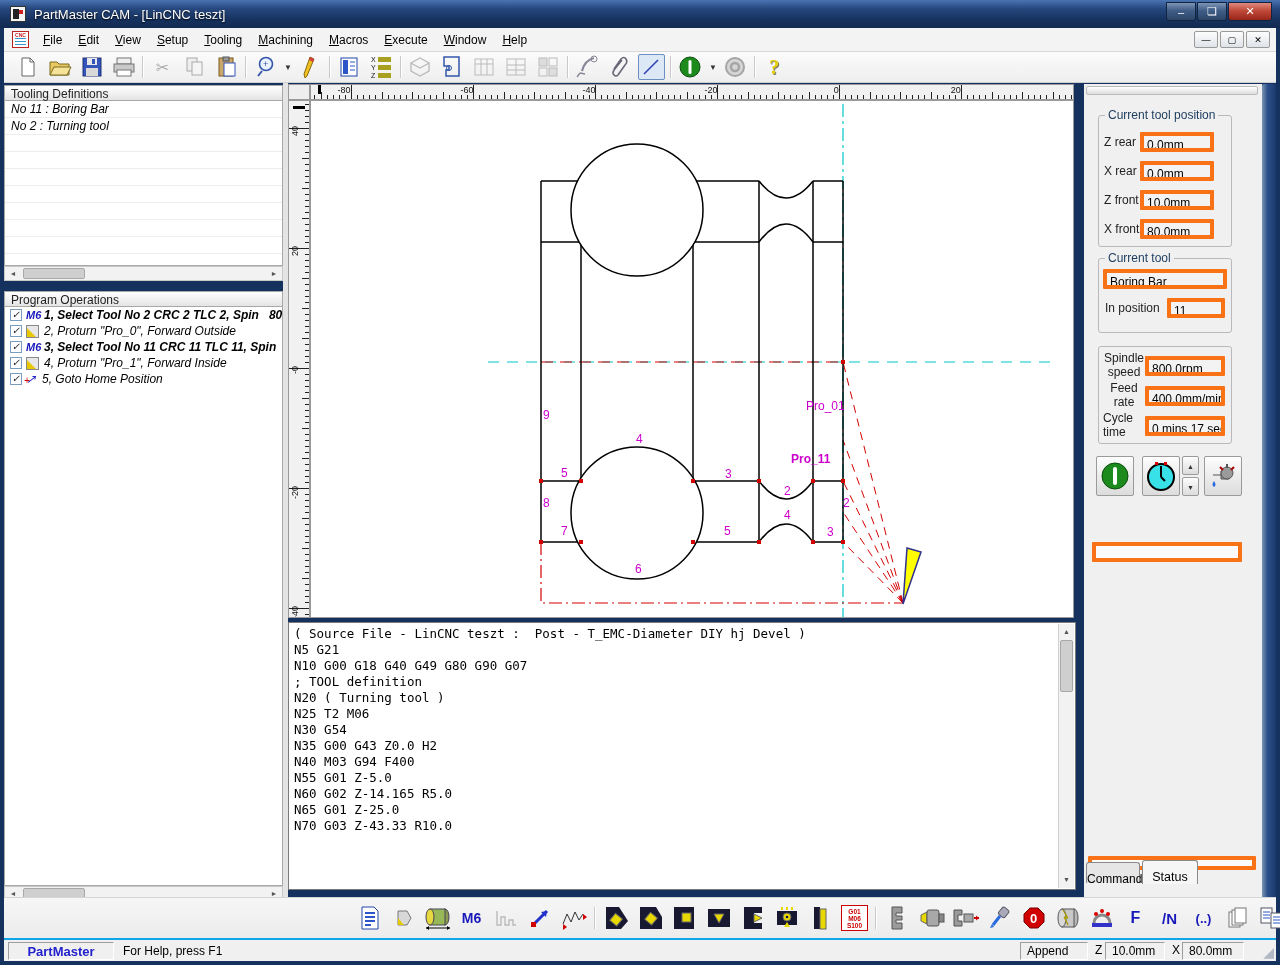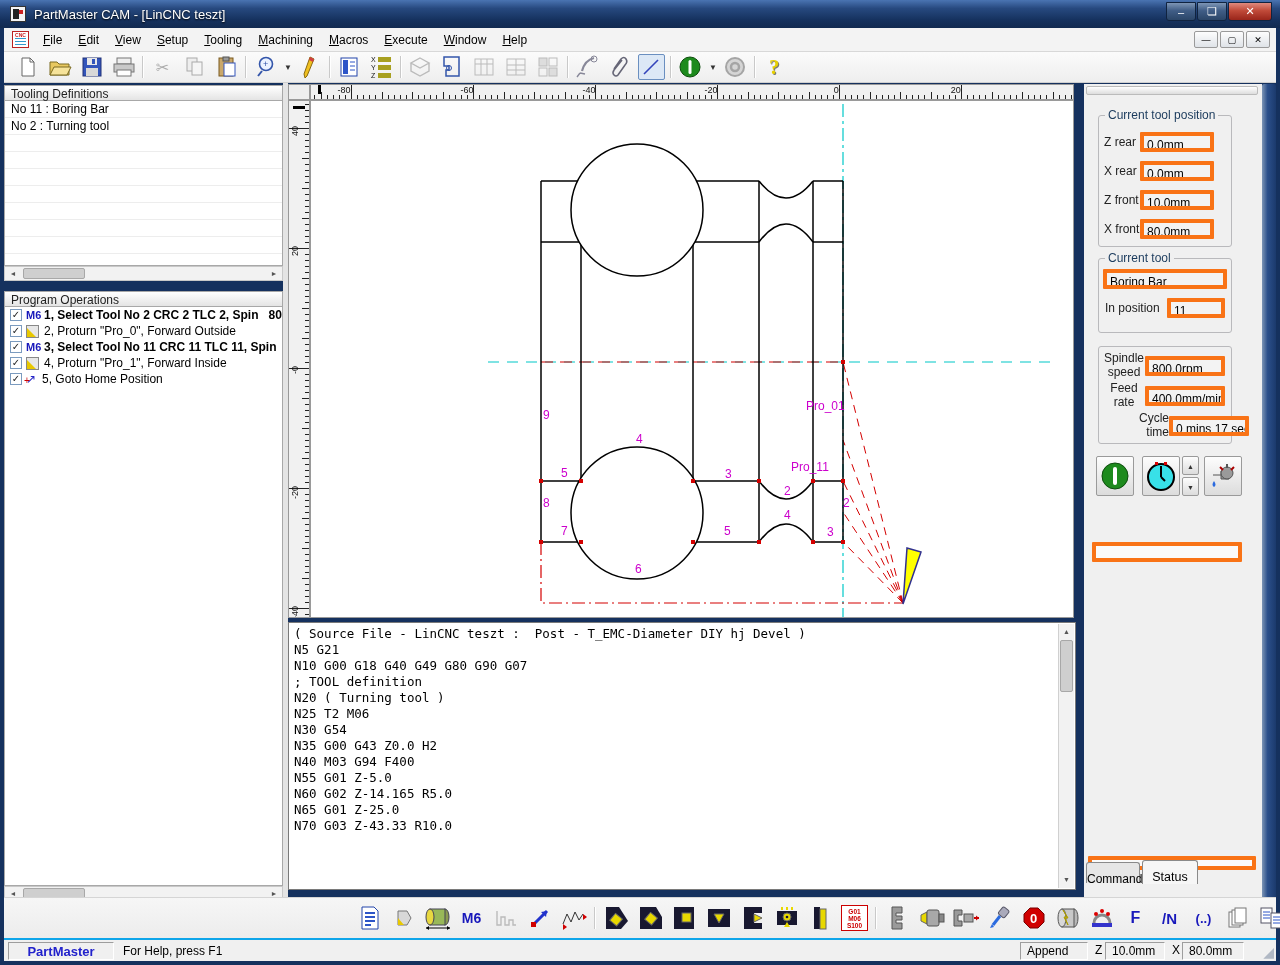--- a/index.html
+++ b/index.html
@@ -46,21 +46,21 @@
   .ticon-text { font-weight:bold; color:#1818bb; font-size:14px; }
   .gblock { border:1px solid #c00; color:#c00; font-size:6.5px; font-weight:bold; line-height:7px;
     padding:1px 2px; background:#fff; text-align:center; white-space:pre-line; }
   .helpq { color:#e6cf00; font-size:21px; font-weight:bold; font-family:"Liberation Serif",serif;
     text-shadow:1px 1px 0 #777; }
 
   
   .panel-header { position:absolute; left:4px; width:279px; height:16px;
     background:linear-gradient(#ffffff,#e4e4e4); border:1px solid #a8a8a8;
     font-size:12px; padding:1px 0 0 6px; color:#222; }
-  .list-box { position:absolute; left:4px; width:279px; background:#fff; border:1px solid #a8a8a8; border-top:none; overflow:hidden; }
+  .list-box { position:absolute; left:4px; width:279px; background:#fff; border:1px solid #a8a8a8; border-top:none; overflow:hidden;font-style:italic; }
   .trow { height:17px; border-bottom:1px solid #ededed; padding:1px 0 0 6px; font-size:12px; white-space:pre; }
   .oprow { height:16px; display:flex; align-items:center; padding-left:5px; white-space:pre; overflow:hidden; }
   .opcheck { width:12px; height:12px; border:1px solid #7b9bbf; background:#fff; font-size:10px; line-height:10px;
     text-align:center; color:#222; margin-right:4px; flex:none; }
   .opm6 { width:18px; color:#1818bb; font-weight:bold; font-size:11px; flex:none; }
   .opproturn { width:13px; height:13px; background:#e7e7e7; border:1px solid #888; position:relative; margin-right:5px; flex:none; }
   .opproturn:after { content:""; position:absolute; left:0; bottom:0; border-left:9px solid #e8c800; border-top:9px solid transparent; }
   .opgoto { width:16px; position:relative; color:#2828c8; font-size:12px; flex:none; }
   .opgoto:before { content:"+"; position:absolute; left:-2px; top:3px; color:#c00; font-size:10px; }
   .oplabel { font-size:12px; }
@@ -634,21 +634,21 @@
     </g>
 
     <polygon points="903,604 907,548 921,552" fill="#ffff00" stroke="#303090" stroke-width="1.5"></polygon>
   </svg>
   <div id="canvas-labels">
       <span class="mag-label" style="left: 232px; top: 307px;">9</span>
       <span class="mag-label" style="left: 325px; top: 331px;">4</span>
       <span class="mag-label" style="left: 250px; top: 365px;">5</span>
       <span class="mag-label" style="left: 414px; top: 366px;">3</span>
       <span class="mag-label" style="left: 495px; top: 298px;">Pro_01</span>
-      <span class="mag-label" style="left: 480px; top: 359px;">Pro_11</span>
+      <span class="mag-label" style="left: 480px; top: 351px; font-weight: bold;">Pro_11</span>
       <span class="mag-label" style="left: 473px; top: 383px;">2</span>
       <span class="mag-label" style="left: 532px; top: 395px;">2</span>
       <span class="mag-label" style="left: 232px; top: 395px;">8</span>
       <span class="mag-label" style="left: 473px; top: 407px;">4</span>
       <span class="mag-label" style="left: 250px; top: 423px;">7</span>
       <span class="mag-label" style="left: 413px; top: 423px;">5</span>
       <span class="mag-label" style="left: 516px; top: 424px;">3</span>
       <span class="mag-label" style="left: 324px; top: 461px;">6</span>
     </div>
 </div>
@@ -713,21 +713,21 @@
   <div class="groupbox" style="top:262px; height:98px;"></div>
   <div class="fieldrow" style="left:19px; top:268px;">
     <span class="flabel" style="width:42px; text-align:center; line-height:1.15;">Spindle speed</span>
     <span class="fbox" style="width:80px;">800.0rpm</span>
   </div>
   <div class="fieldrow" style="left:19px; top:298px;">
     <span class="flabel" style="width:42px; text-align:center; line-height:1.15;">Feed rate</span>
     <span class="fbox" style="width:80px;">400.0mm/min</span>
   </div>
   <div class="fieldrow" style="left:19px; top:328px;">
-    <span class="flabel" style="width:42px; text-align:right; line-height:1.15;margin-left:24px;">Cycle time</span>
+    <span class="flabel" style="width:42px; text-align:left; line-height:1.15;">Cycle time</span>
     <span class="fbox" style="width:80px;">0 mins 17 secs</span>
   </div>
 
   <div class="rp-btn" style="left:12px; top:372px;">
     <svg width="30" height="30">
         <circle cx="15" cy="15" r="13" fill="#1d8a1d" stroke="#0d4d0d"></circle>
         <rect x="13" y="6" width="4" height="18" rx="2" fill="#fff"></rect>
       </svg>
   </div>
   <div class="rp-btn" style="left:58px; top:372px;">

